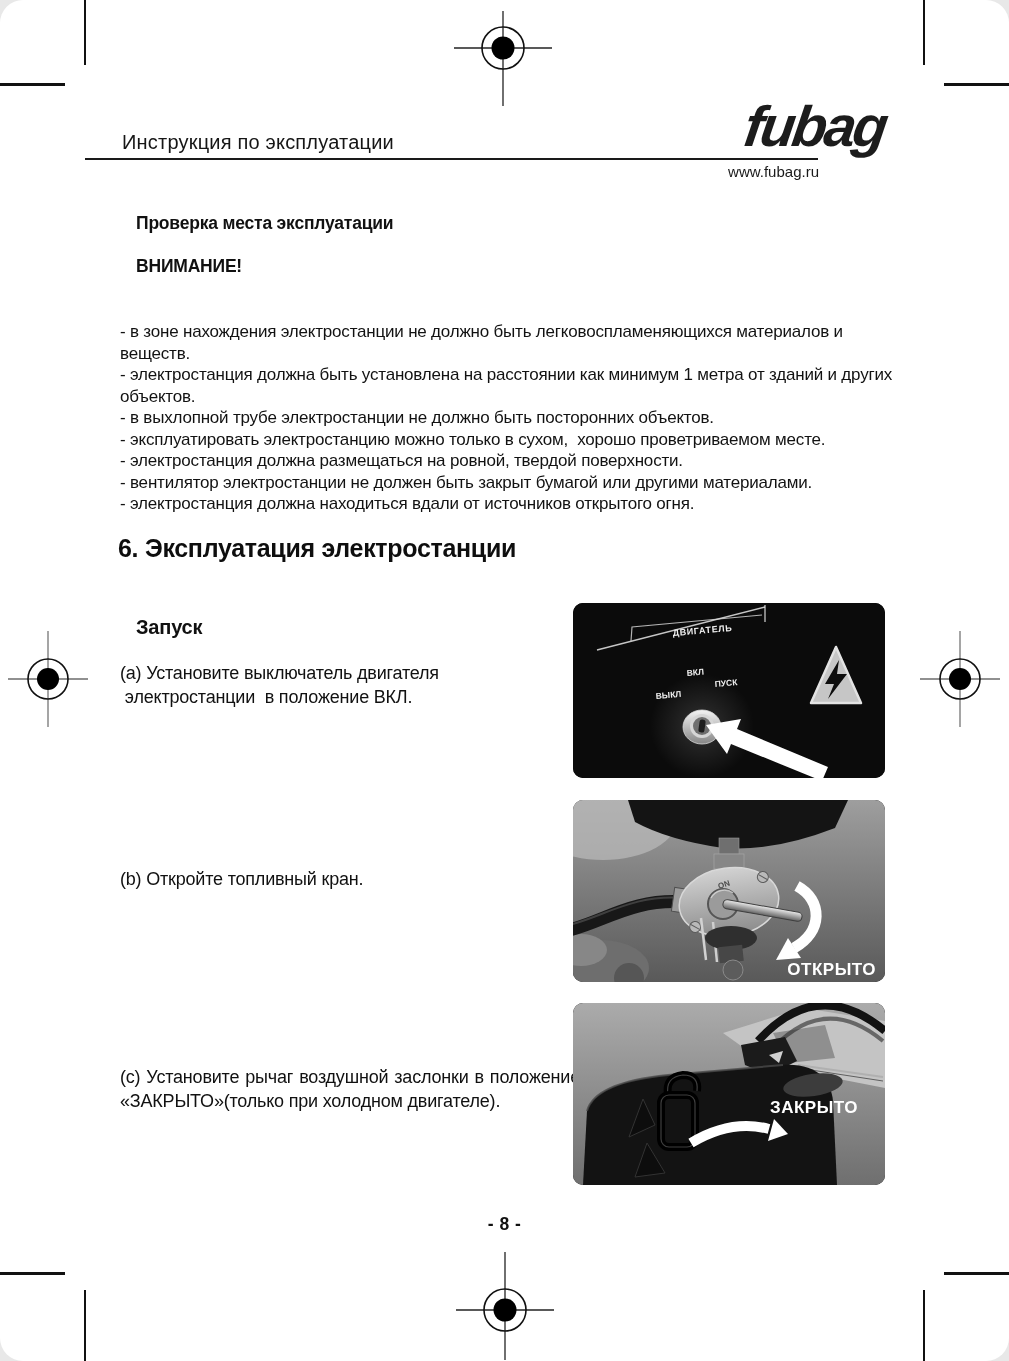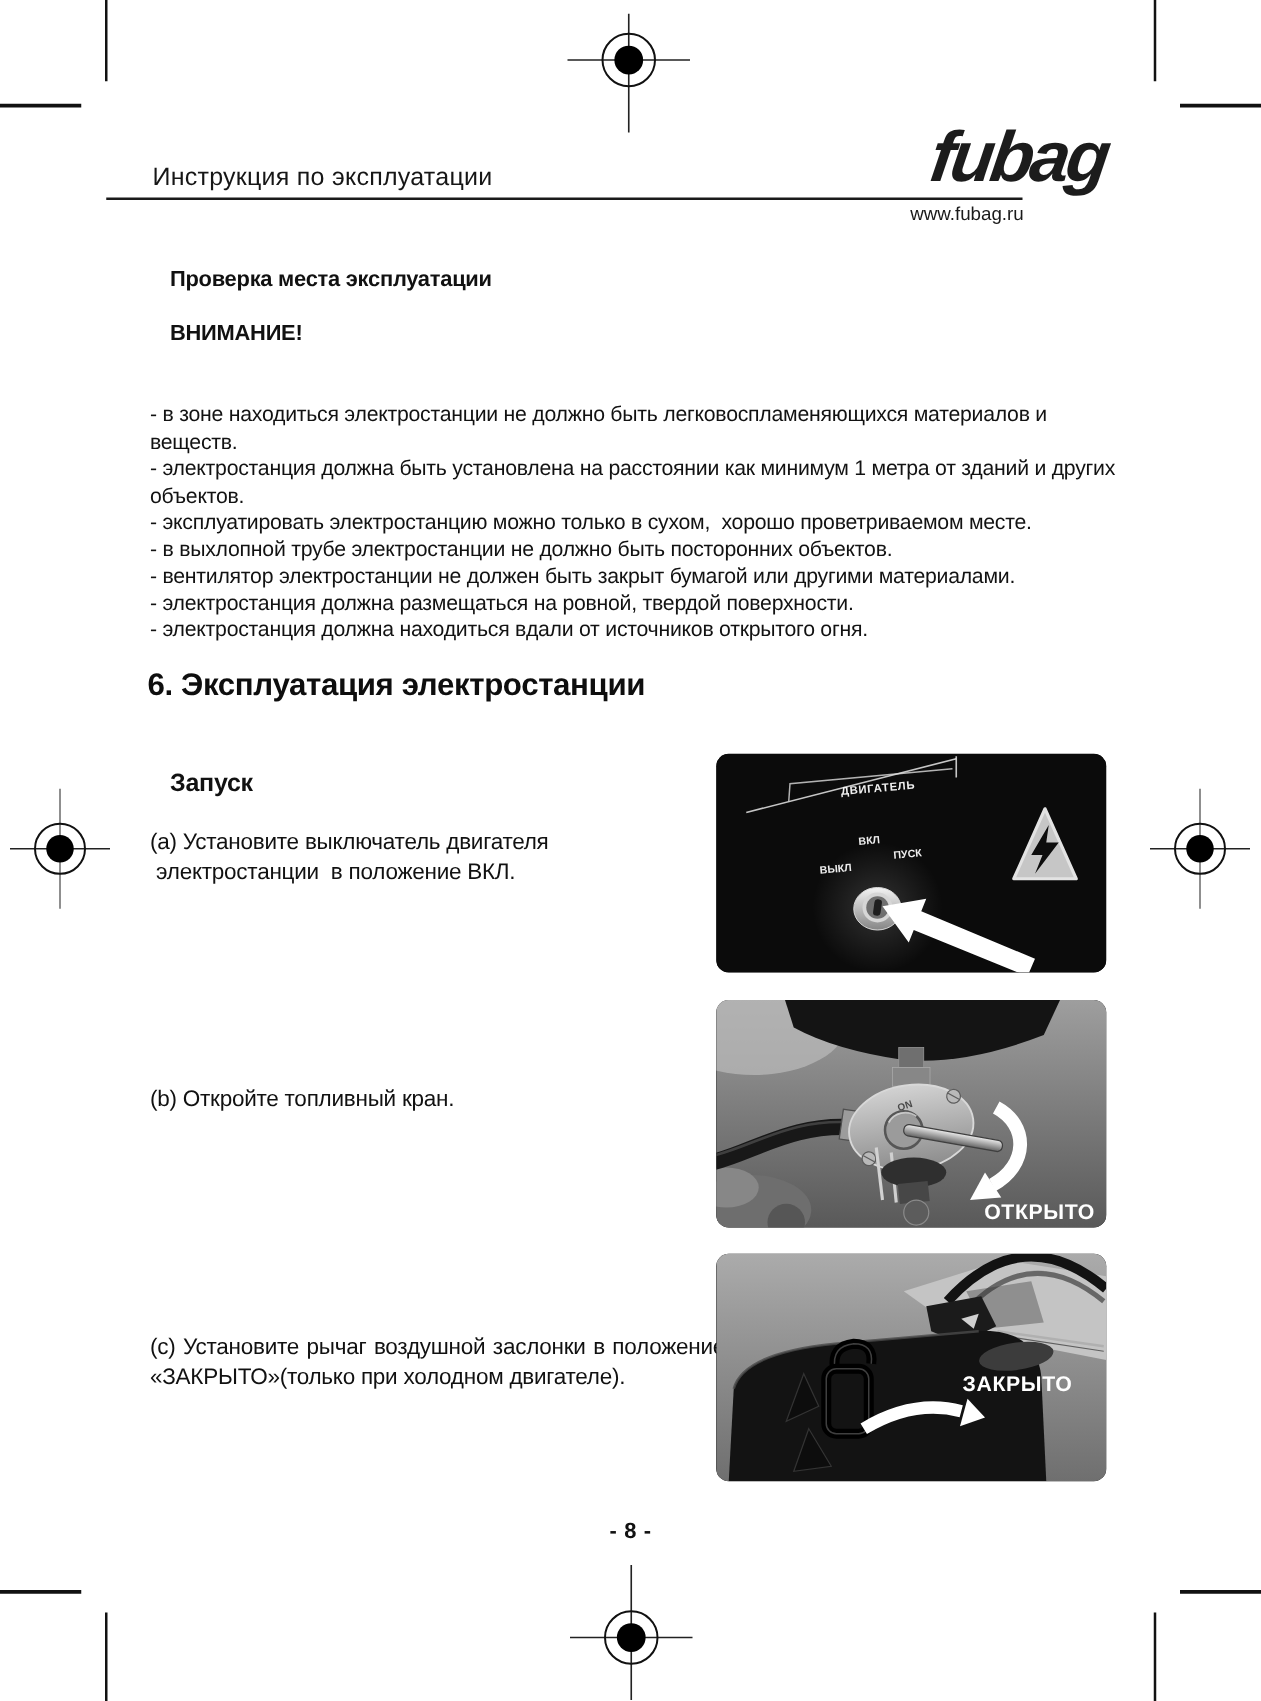--- a/index.html
+++ b/index.html
@@ -1,19 +1,19 @@
 <!DOCTYPE html>
 <html><head>
 <meta charset="utf-8">
 <style>
   html,body{margin:0;padding:0;background:#e8e8e8;}
   .page{
     position:relative;width:1009px;height:1361px;margin:0 auto;
     background:#ffffff;overflow:hidden;
-    font-family:"Liberation Sans", sans-serif;color:#111;
+    font-family:"Liberation Sans", sans-serif;color:#111;border-radius:23px;
   }
   
   .cropmark{position:absolute;background:#111;}
   .regmark{position:absolute;width:120px;height:120px;}
   
   .doc-title{position:absolute;left:122px;top:131px;font-size:20px;letter-spacing:.2px;color:#161616;}
   .header-rule{position:absolute;left:85px;top:158px;width:733px;height:2px;background:#1a1a1a;}
   .logo{
     position:absolute;right:124px;top:98px;font-size:57px;font-weight:bold;font-style:italic;
     letter-spacing:-3px;color:#1c1c1c;transform:skewX(-8deg);line-height:1;
@@ -73,26 +73,26 @@
   </div>
 
   <div class="doc-title">Инструкция по эксплуатации</div>
   <div class="header-rule"></div>
   <div class="logo">fubag</div>
   <div class="website">www.fubag.ru</div>
 
   <div class="h-small" style="top:213px;">Проверка места эксплуатации</div>
   <div class="h-small" style="top:256px;text-align:center;">ВНИМАНИЕ!</div>
   <div class="rules txt">
-    <div>- в зоне находиться электростанции не должно быть легковоспламеняющихся материалов и веществ.</div>
+    <div>- в зоне нахождения электростанции не должно быть легковоспламеняющихся материалов и веществ.</div>
     <div>- электростанция должна быть установлена на расстоянии как минимум 1 метра от зданий и других объектов.</div>
+    <div>- в выхлопной трубе электростанции не должно быть посторонних объектов.</div>
     <div>- эксплуатировать электростанцию можно только в сухом,  хорошо проветриваемом месте.</div>
-    <div>- в выхлопной трубе электростанции не должно быть посторонних объектов.</div>
+    <div>- электростанция должна размещаться на ровной, твердой поверхности.</div>
     <div>- вентилятор электростанции не должен быть закрыт бумагой или другими материалами.</div>
-    <div>- электростанция должна размещаться на ровной, твердой поверхности.</div>
     <div>- электростанция должна находиться вдали от источников открытого огня.</div>
   </div>
 
   <div class="sec-heading">6. Эксплуатация электростанции</div>
   <div class="h-small" style="top:616px;font-size:20px;">Запуск</div>
 
   <div class="step" style="top:662px;width:460px;">(a) Установите выключатель двигателя
  электростанции  в положение ВКЛ.</div>
   <div class="step" style="top:868px;width:460px;">(b) Откройте топливный кран.</div>
   <div class="step step-c" style="top:1066px;">(c) Установите рычаг воздушной заслонки в положение «ЗАКРЫТО»(только при холодном двигателе).</div>

